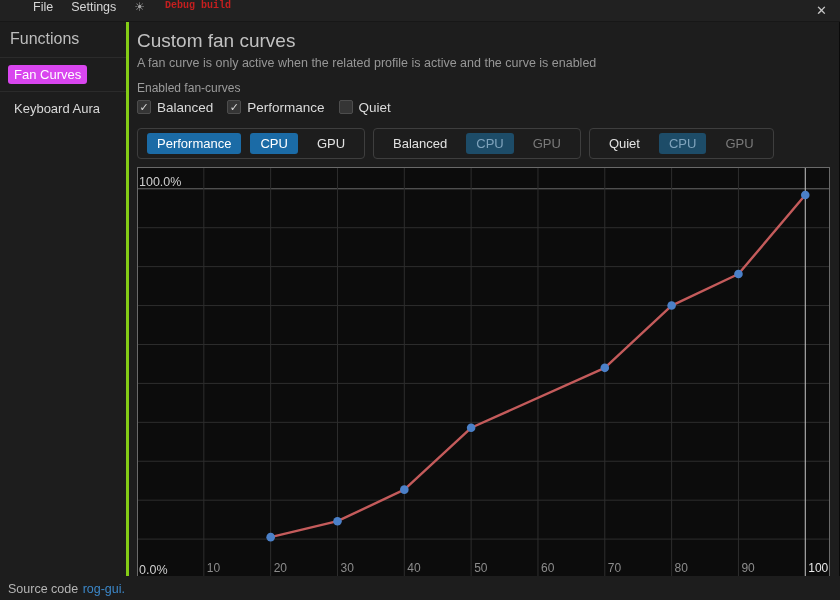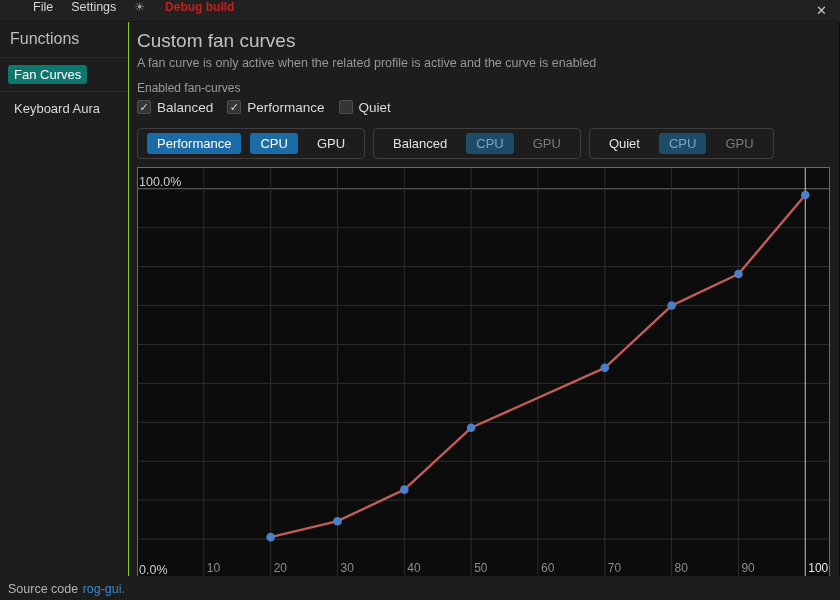--- a/index.html
+++ b/index.html
@@ -12,39 +12,39 @@
   }
   
   .titlebar {
     position:absolute; top:0; left:0; right:0; height:22px;
     background:#212121; border-bottom:1px solid #171717;
     display:flex; 
   }
   .menu-item { font-size:12.5px; color:#d6d6d6; margin-right:18px; cursor:default; }
   .menu-item:first-child { margin-left:33px; }
   .theme-toggle { font-size:12px; color:#9f9f9f; margin-right:20px; }
-  .debug-badge { font-size:12px; font-weight:bold; color:#c41f1f; }
+  .debug-badge { font-size:10px; font-weight:bold; color:#c41f1f;font-family:Liberation Mono, monospace; }
   .win-title {
     position:absolute; left:0; right:0; text-align:center;
     font-size:13px; color:#b6b6b6; pointer-events:none;
   }
   .close-btn {
     position:absolute; right:13px; top:3px;
     font-size:13px; color:#c9c9c9; cursor:default;
   }
   
   .content { position:absolute; top:22px; left:0; right:0; bottom:24px; display:flex; }
-  .sidebar { width:130px; border-right:1px solid #84cc16; background:#1d1d1d; }
+  .sidebar { width:130px; border-right:3px solid #84cc16; background:#1d1d1d; }
   .side-header { font-size:16px; color:#bdbdbd; padding:8px 10px 9px 10px; }
   .side-item { border-top:1px solid #2b2b2b; padding:7px 8px; }
   .side-item-label {
     display:inline-block; font-size:13px; color:#d8d8d8;
     padding:2px 6px; border-radius:3px;
   }
-  .side-item-label[data-selected="true"] { background:#0f766e; color:#ffffff; }
+  .side-item-label[data-selected="true"] { background:#d946ef; color:#ffffff; }
   .main { flex:1; padding:8px 9px 0 8px; }
   
   .page-title { font-size:19px; font-weight:normal; color:#c1c1c1; line-height:1.15; }
   .page-subtitle { font-size:12.5px; color:#979797; line-height:1.3; margin-top:3px; }
   .section-label { font-size:12px; color:#9c9c9c; margin-top:10px; line-height:1.3; }
   
   .cb-row { display:flex; align-items:center; gap:14px; margin-top:3px; }
   .cb-item { display:flex; align-items:center; gap:6px; }
   .cb-box {
     width:14px; height:14px; background:#353535; border:1px solid #4d4d4d;

